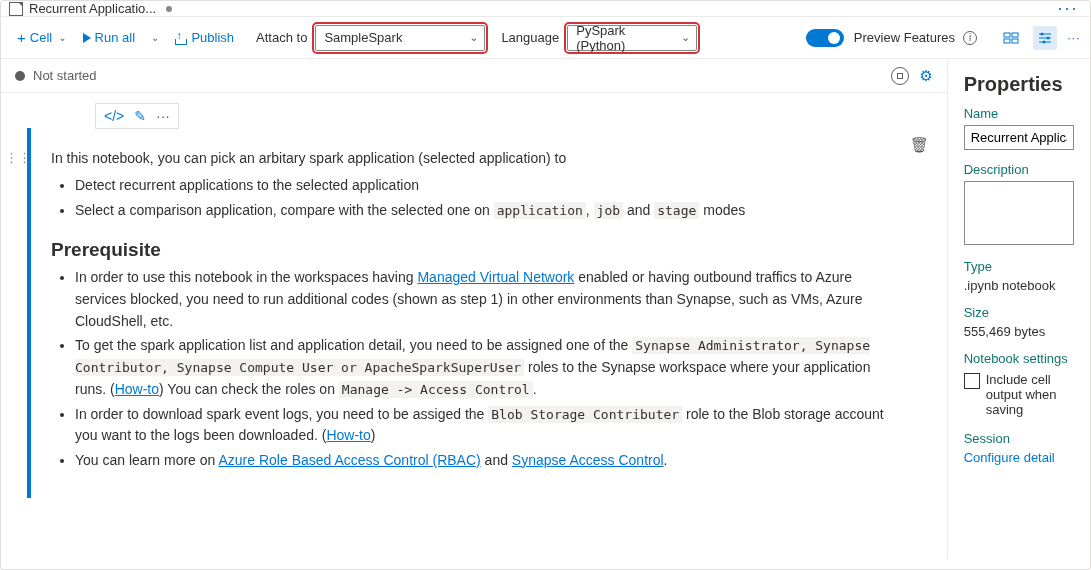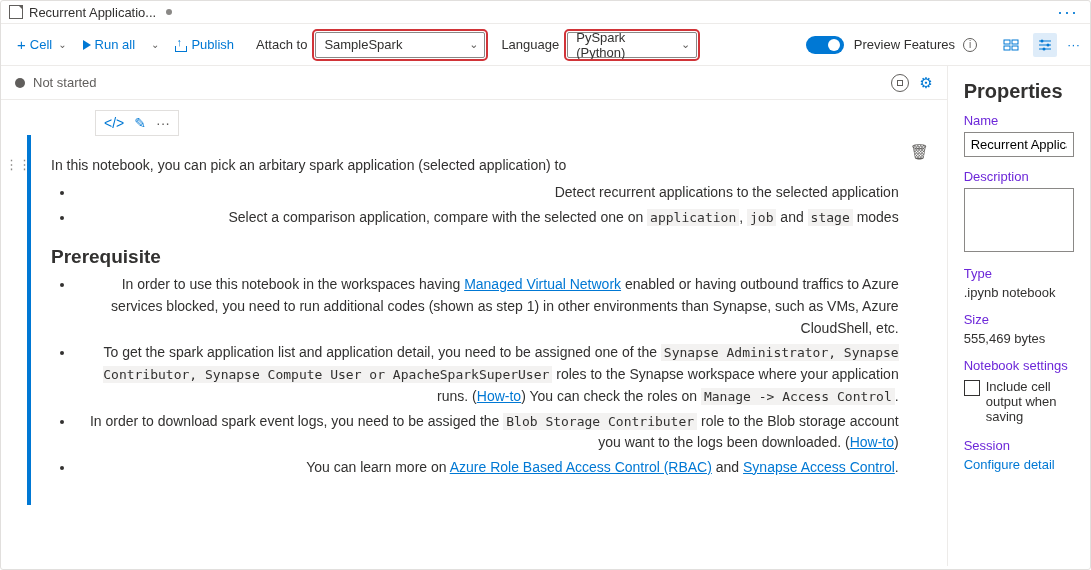--- a/index.html
+++ b/index.html
@@ -1,17 +1,17 @@
 <!DOCTYPE html>
 <html><head>
 <meta charset="utf-8">
 <style>
   * { box-sizing: border-box; margin: 0; padding: 0; }
   body { font-family: "Segoe UI", sans-serif; font-size: 13px; color: #323130; background: #fff; width: 1091px; height: 570px; overflow: hidden; border: 1px solid #e1dfdd; border-radius: 3px; }
-  .titlebar { height: 23px; display: flex; align-items: center; padding: 0 8px; border-bottom: 1px solid #edebe9; }
+  .titlebar { height: 16px; display: flex; align-items: center; padding: 0 8px; border-bottom: 1px solid #edebe9; }
   .titlebar .doc-icon { width: 14px; height: 14px; border: 1px solid #605e5c; display:inline-block; margin-right:6px; position:relative; }
   .titlebar .doc-icon:after{content:'';position:absolute;top:0;right:0;border-left:3px solid transparent;border-top:3px solid #605e5c;}
   .titlebar .title { flex: 0 0 auto; font-size: 13px; }
   .titlebar .dirty-dot { width: 6px; height: 6px; background:#8a8886; border-radius:50%; margin-left:10px; }
   .titlebar .spacer { flex: 1 1 auto; }
   .titlebar .overflow { color:#0078d4; font-size:18px; letter-spacing:1px; padding:0 4px; cursor:pointer; }
   .toolbar { height: 42px; display:flex; align-items:center; padding:0 10px; border-bottom:1px solid #edebe9; gap:4px;}
   .tb-btn { display:flex; align-items:center; gap:4px; padding:4px 6px; color:#0078d4; font-size:13px; cursor:pointer; border-radius:2px;}
   .chev { font-size:10px; color:#605e5c; margin-left:2px; }
   .tb-label { color:#323130; margin-left:12px; margin-right:4px; font-size:13px;}
@@ -39,31 +39,31 @@
   .gear-icon{color:#0078d4;font-size:15px;margin-left:10px;cursor:pointer;}
   .notebook-area{flex:1;overflow:auto;padding:10px 8px 20px 8px;}
   .cell-wrap{display:flex;}
   .drag-handle{width:18px;display:flex;align-items:flex-start;justify-content:center;padding-top:22px;color:#8a8886;cursor:grab;}
   .cell-floating-tb{display:flex;align-items:center;gap:10px;border:1px solid #e1dfdd;background:#fff;padding:4px 8px;margin-left:86px;margin-bottom:-1px;font-size:14px;width:max-content;position:relative;z-index:2;}
   .cell-floating-tb .ico{color:#0078d4;cursor:pointer;font-size:14px;}
   .cell{flex:1;border-left:4px solid #0078d4;padding:14px 40px 14px 20px;position:relative;}
   .trash{position:absolute;top:8px;right:10px;color:#605e5c;cursor:pointer;font-size:15px;}
   h1{font-size:26px;font-weight:600;margin-bottom:10px;}
   .cell p{font-size:14px;line-height:1.5;margin:6px 0;}
-  .cell ul{margin:0 0 12px 24px;font-size:14px;line-height:1.55;text-align:right;}
+  .cell ul{margin:0 0 12px 24px;font-size:14px;line-height:1.55;}
   .cell li{margin:3px 0;}
   h2{font-size:19px;font-weight:700;margin:18px 0 6px;}
   code{font-family:Consolas,monospace;background:#f3f2f1;padding:1px 3px;font-size:13px;}
   a{color:#0078d4;text-decoration:underline;cursor:pointer;}
   .properties{width:287px;padding:14px 16px;overflow:auto;}
   .properties h3{font-size:20px;font-weight:700;margin-bottom:10px;}
   .tabs{display:flex;gap:18px;border-bottom:1px solid #edebe9;margin-bottom:14px;}
   .tab{padding:6px 0;font-size:13px;color:#605e5c;cursor:pointer;}
   .tab.active{color:#323130;border-bottom:2px solid #0078d4;font-weight:400;}
-  .field-label{font-size:13px;color:#6d28d9;margin-bottom:4px;}
+  .field-label{font-size:13px;color:#0f766e;margin-bottom:4px;}
   .text-input{width:100%;border:1px solid #8a8886;padding:4px 6px;font-size:13px;margin-bottom:12px;font-family:inherit;}
   .textarea{width:100%;height:64px;border:1px solid #8a8886;margin-bottom:14px;}
   .kv{margin-bottom:12px;}
   .kv .v{color:#323130;font-size:13px;margin-top:2px;}
   .checkbox-row{display:flex;align-items:flex-start;gap:6px;margin-top:6px;margin-bottom:14px;}
   .checkbox-row .cb{width:16px;height:16px;border:1px solid #323130;flex-shrink:0;margin-top:1px;}
   .link{color:#0078d4;font-size:13px;cursor:pointer;}
   .publish-ico{display:inline-block;width:14px;height:14px;position:relative;}
   .publish-ico:before{content:'';position:absolute;bottom:0;left:2px;width:10px;height:5px;border:1px solid #0078d4;border-top:none;}
   .publish-ico:after{content:'↑';position:absolute;top:-2px;left:3px;color:#0078d4;font-size:11px;}

